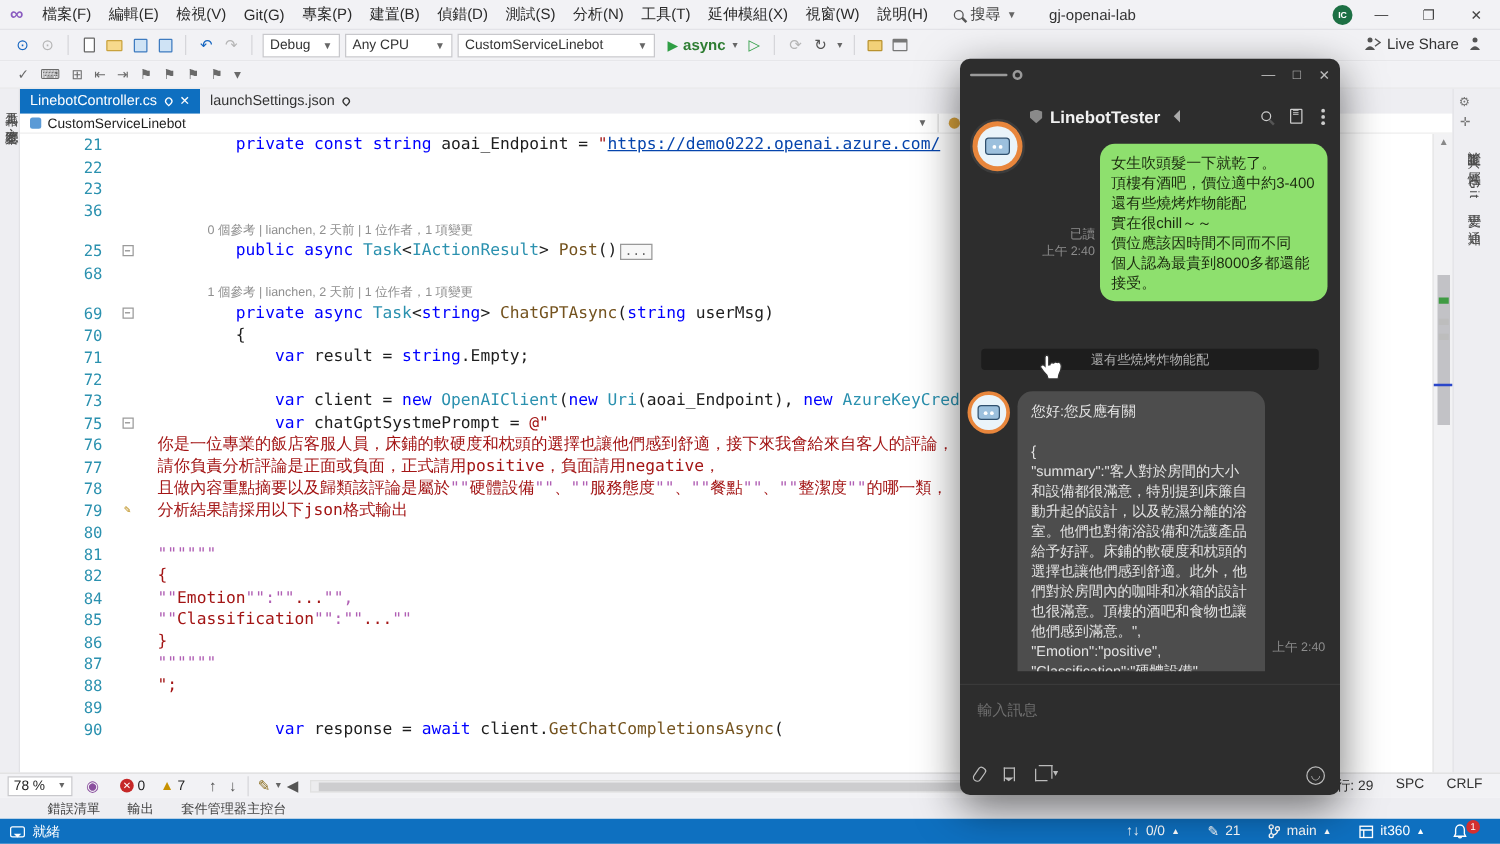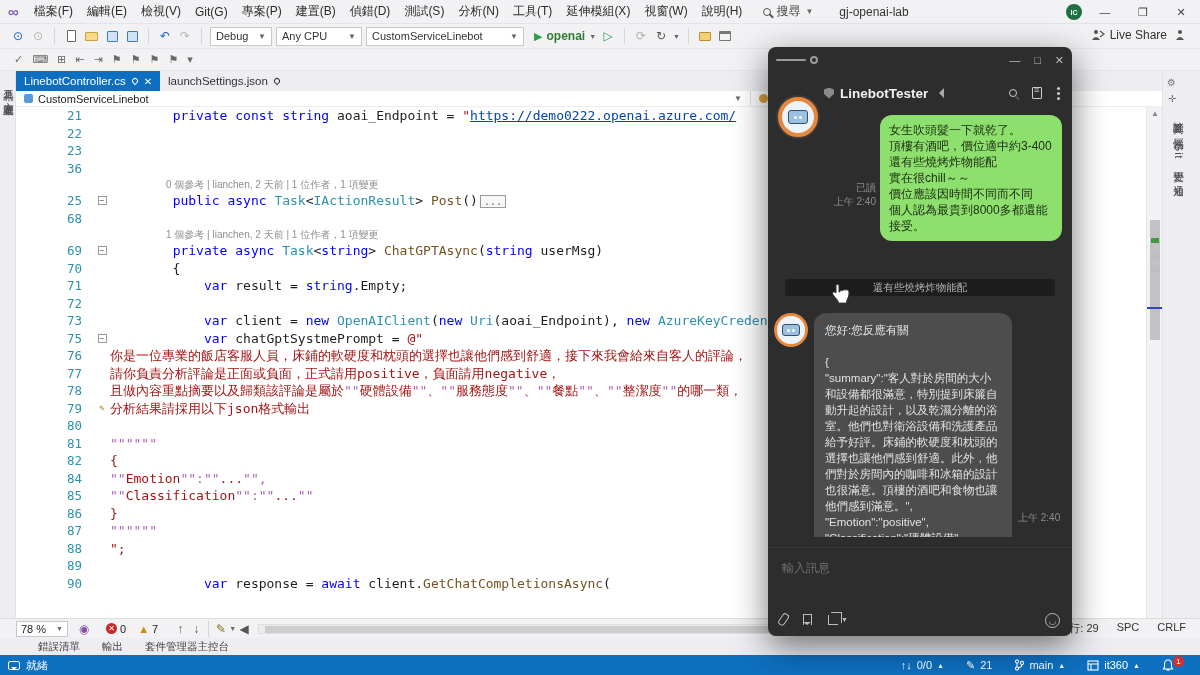--- a/index.html
+++ b/index.html
@@ -56,35 +56,35 @@
   .bc-car{color:#666;font-size:8px;margin-left:auto;}
   #bc-left{width:735px;border-right:1px solid #ddd;}
 
   
   #editor{left:16px;top:107px;width:1130px;height:511px;background:#fff;overflow:hidden;z-index:1;}
   .code-row{display:flex;height:17.5px;line-height:17.5px;font-family:"DejaVu Sans Mono","Liberation Mono",monospace;font-size:13px;white-space:pre;}
   .ln{width:78px;text-align:right;padding-right:12px;color:#2b91af;flex:0 0 auto;font-size:12.5px;}
   .fold{width:16px;flex:0 0 auto;display:flex;align-items:center;justify-content:center;}
   .foldbox{width:9px;height:9px;border:1px solid #9a9a9a;font-size:8px;line-height:7px;text-align:center;color:#555;background:#fff;}
   .penmark{color:#b8860b;font-size:9px;}
-  .codetext{flex:1;overflow:hidden;}
+  .codetext{flex:1;overflow:hidden;margin-left:16px;}
   .lens-row{height:15px;line-height:15px;font-size:10px;color:#8f8f8f;display:flex;}
   .lens-row .lspace{width:94px;flex:0 0 auto;}
   .c-k{color:#0000ff;}.c-t{color:#2b91af;}.c-m{color:#74531f;}.c-s{color:#a31515;}
   .c-q{color:#b05fb4;}.c-p{color:#1e1e1e;}
   .c-l{color:#0645ad;text-decoration:underline;}
   .c-b{border:1px solid #999;color:#666;background:#f7f7f7;font-size:10px;padding:0 3px;margin-left:2px;}
 
   #vscroll{left:1146px;top:107px;width:16px;height:511px;background:#f2f2f4;border-left:1px solid #e5e5e5;z-index:2;}
   .vthumb{position:absolute;left:3px;top:113px;width:10px;height:120px;background:#c2c2c6;}
   .mark{position:absolute;left:4px;width:8px;height:5px;}
   #rightstrip{left:1162px;top:71px;width:38px;height:547px;background:#eeeef2;border-left:1px solid #e2e2e6;z-index:4;}
   .rtab{writing-mode:vertical-rl;font-size:10.5px;color:#4a4a4a;margin:12px 0 0 9px;letter-spacing:1px;position:relative;}
 
-  #statusrow{left:0;top:618px;width:1200px;height:20px;background:#f2f2f5;border-top:1px solid #ddd;display:flex;align-items:center;font-size:11px;z-index:20;padding-left:10px;}
+  #statusrow{left:0;top:618px;width:1200px;height:20px;background:#f2f2f5;border-top:1px solid #ddd;display:flex;align-items:center;font-size:11px;z-index:20;}
   .zoomdd{width:52px;height:16px;border:1px solid #c8c8cc;background:#fff;display:flex;align-items:center;justify-content:space-between;padding:0 4px;margin-left:6px;}
   .errico{width:11px;height:11px;border-radius:50%;background:#c62828;color:#fff;font-size:8px;display:flex;align-items:center;justify-content:center;}
   .warnico{color:#c79100;font-size:11px;}
   .hs-track{height:10px;background:#ececee;border:1px solid #e0e0e0;flex:1;margin:0 6px;position:relative;}
   .hs-thumb{position:absolute;left:6px;top:1px;height:7px;width:92%;background:#cdcdcf;}
   #statusrow .rinfo{display:flex;gap:18px;color:#333;padding-right:14px;}
 
   #paneltabs{left:0;top:638px;width:1200px;height:17px;background:#eeeef2;display:flex;gap:2px;align-items:center;padding-left:28px;z-index:20;}
   .ptab{font-size:10.5px;color:#444;padding:0 10px;}
 
@@ -201,21 +201,21 @@
   <div class="dd" style="width:86px">
     <span>Any CPU</span>
       <span class="car">▼</span>
     </div>
   <div class="dd" style="width:158px">
     <span>CustomServiceLinebot</span>
       <span class="car">▼</span>
     </div>
   <div class="runbtn" style="margin-left:6px">
     <span class="play">▶</span>
-    <span>openai</span>
+    <span>async</span>
     <span style="font-size:7px;color:#666">▼</span>
   </div>
   <span class="tbi" style="color:#2f9e44">▷</span>
   <span class="tb-sep"></span>
   <span class="tbi dis">⟳</span>
   <span class="tbi">↻</span>
   <span style="font-size:7px;color:#666">▼</span>
   <span class="tb-sep"></span>
   <span class="tbi">
       <span class="i-comment"></span>

